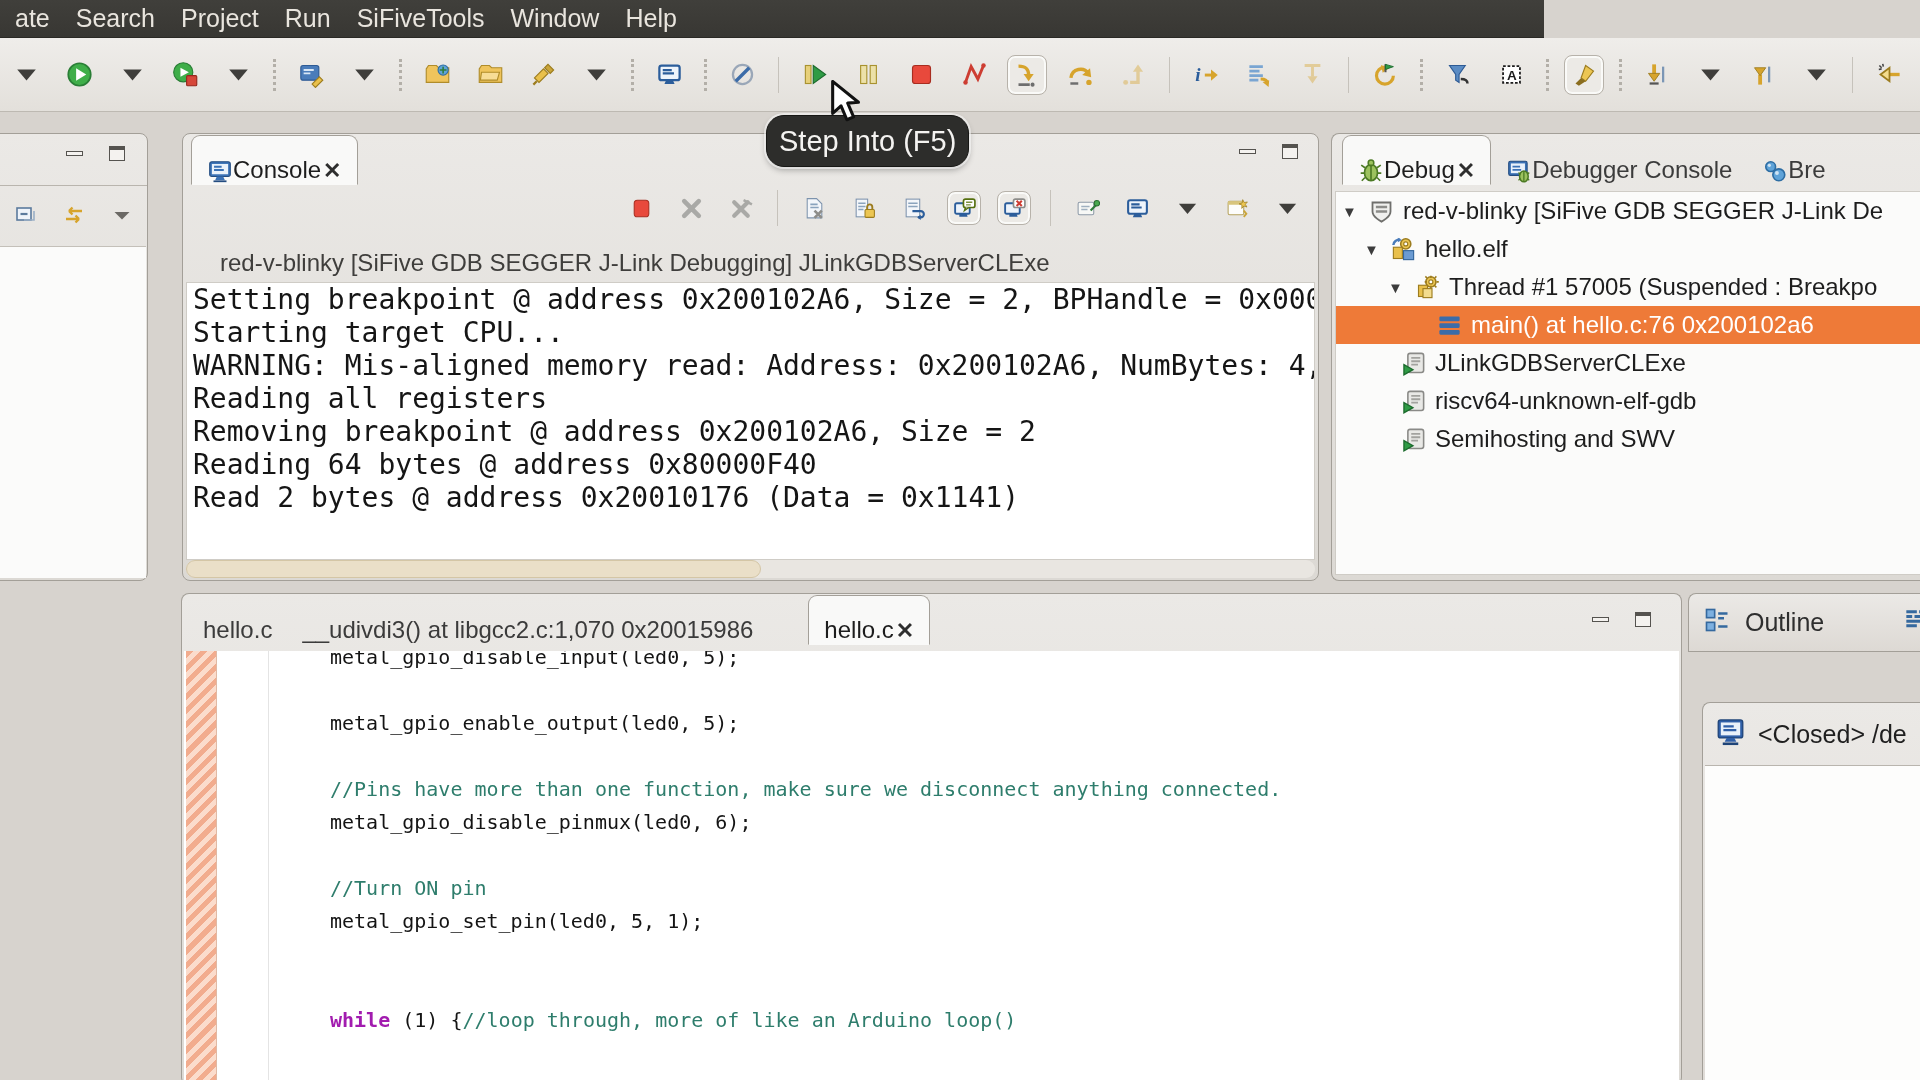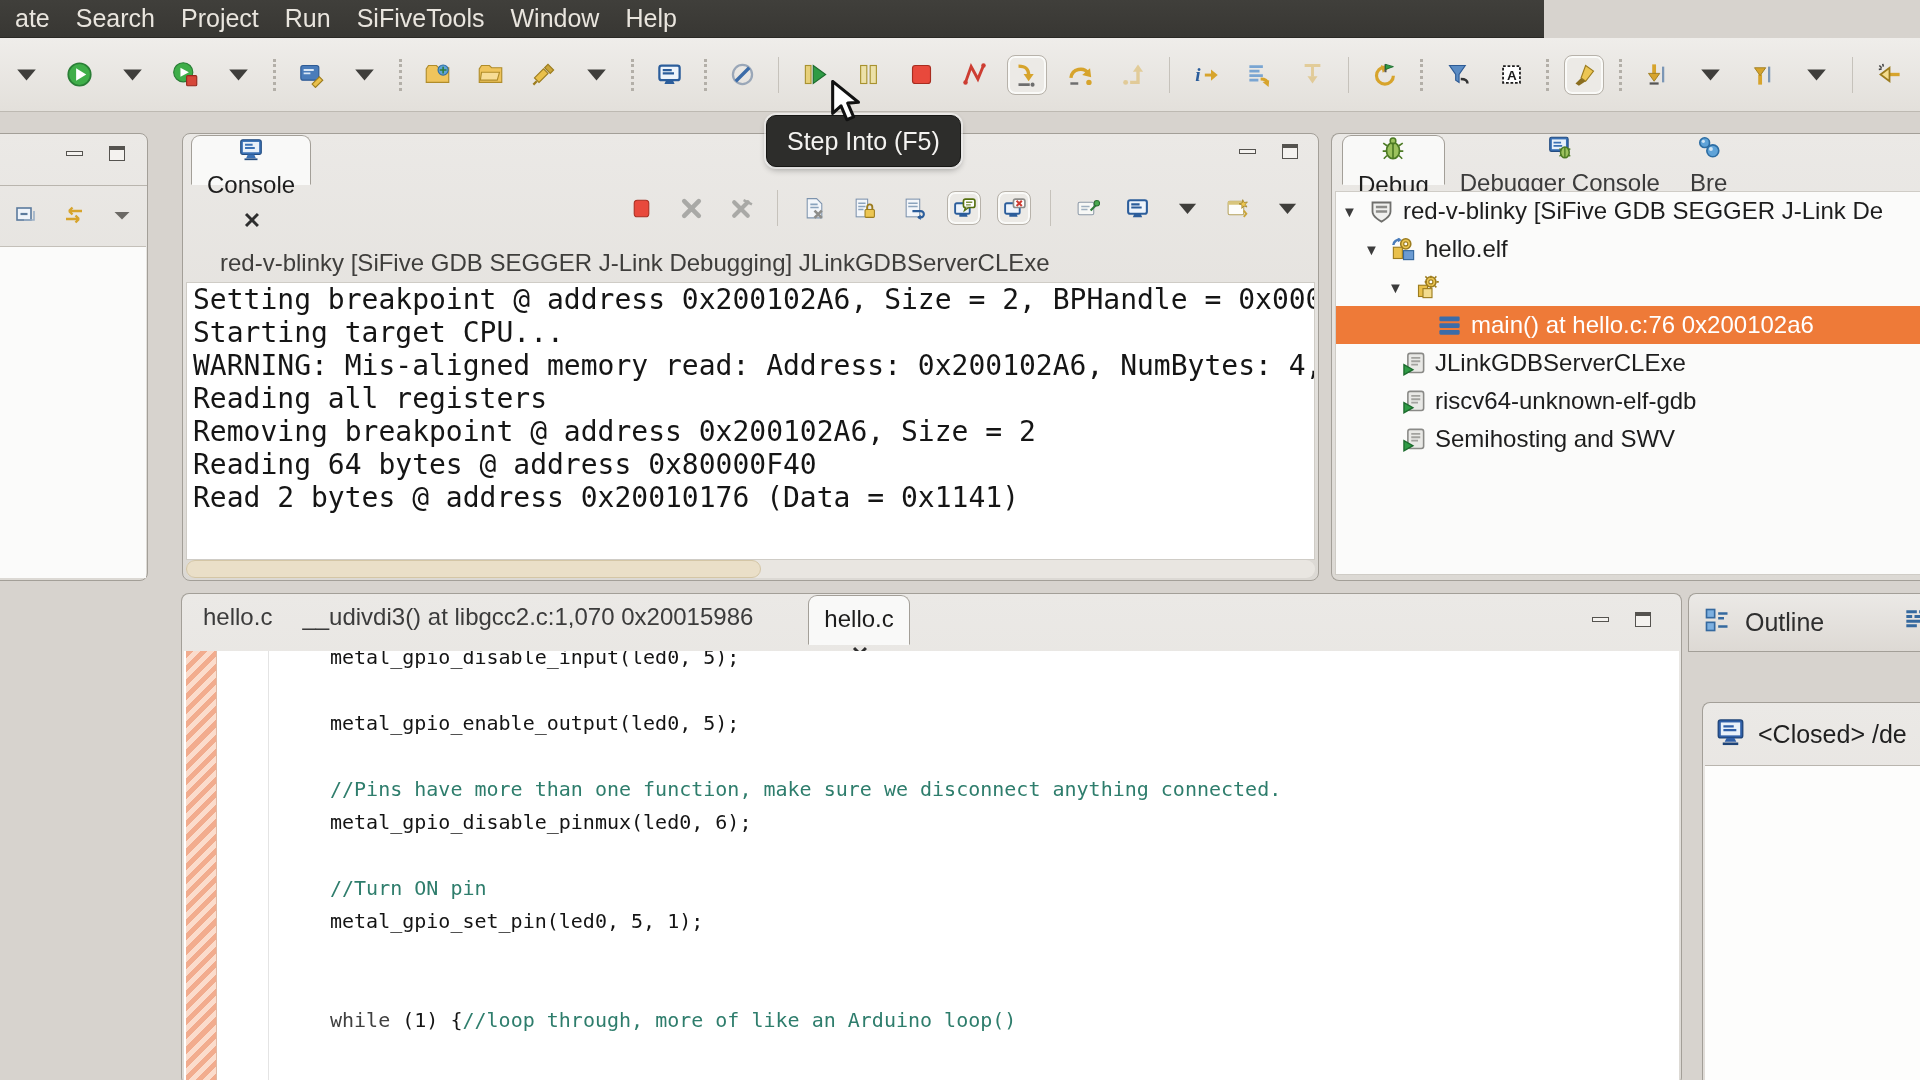--- a/index.html
+++ b/index.html
@@ -31,21 +31,21 @@
 .tbtn { width:40px; height:40px; display:flex; align-items:center; justify-content:center; flex:0 0 auto; }
 .tbtn svg { width:27px; height:27px; }
 .tbtn.state-highlighted { background:#eceae6; border:1px solid #b7b2aa; border-radius:8px; box-shadow: inset 0 0 0 2px #fafaf8; }
 .tbtn.state-faded { opacity:.40; }
 .sep-line { width:1px; height:36px; background:#c6c2bb; flex:0 0 auto; margin:0 3px; }
 .sep-dots { width:0; height:32px; border-left:3px dotted #b3afa8; flex:0 0 auto; margin:0 2px; }
 
 
 .panel { position:absolute; background:linear-gradient(#ebe9e6,#dcd9d4); border:1px solid #a39f98; border-radius:8px; }
 .tabrow { display:flex; align-items:flex-end; height:50px; }
-.tab { height:50px; display:flex; align-items:center; gap:9px; padding:0 15px; font-size:24px; color:#3b3b3b; white-space:nowrap;flex-direction:column; }
+.tab { height:50px; display:flex; align-items:flex-end; padding:0 15px; font-size:24px; color:#3b3b3b; white-space:nowrap; }
 .tab svg { width:26px; height:26px; flex:0 0 auto; }
 .tab.active {
   background:#f9f9f8; border:1px solid #a39f98; border-bottom:1px solid #f9f9f8;
   border-radius:9px 9px 0 0; position:relative; top:1px; color:#1d1d1d;
 }
 .tab-close { font-size:22px; font-weight:bold; color:#2e2e2e; margin-left:2px; }
 .winbtns { position:absolute; display:flex; gap:26px; align-items:center; }
 .minbar { width:17px; height:5px; border:1px solid #55534f; background:#f4f2ef; }
 .maxbox { width:16px; height:15px; border:1px solid #55534f; background:#f4f2ef; border-top-width:4px; }
 
@@ -83,39 +83,39 @@
 #editor-tabs { padding-left:6px; }
 #editor-white { position:absolute; left:2px; right:2px; top:57px; bottom:0; background:#ffffff; overflow:hidden; }
 #ruler { position:absolute; left:2px; top:0; bottom:0; width:31px;
   background: repeating-linear-gradient(135deg,#f2ac8e 0 5px,#fbdccc 5px 10px);
   border-right:1px solid #e0b9a4; }
 #gutter-line { position:absolute; left:84px; top:0; bottom:0; width:1px; background:#e4e4e4; }
 #code { position:absolute; left:0; top:-10px; right:0; }
 .code-line { font-size:20px; line-height:33px; white-space:pre; padding-left:146px; }
 .tok-code { color:#141414; }
 .tok-comment { color:#2e7d6c; }
-.tok-keyword { color:#404040; font-weight:normal; }
+.tok-keyword { color:#a21caf; font-weight:bold; }
 .tok-misspell { text-decoration: underline wavy #cc6a3c; text-decoration-thickness:2px; text-underline-offset:6px; }
 
 
 #outline-header { position:absolute; left:1688px; top:593px; width:232px; height:59px;
   background:linear-gradient(#ebe9e6,#ddd9d4); border:1px solid #a39f98; border-right:none; border-radius:8px 0 0 0;
   display:flex; align-items:center; gap:14px; padding-left:14px; font-size:25px; color:#2e2e2e; }
 #outline-header svg { width:28px; height:28px; }
 #terminal-panel { position:absolute; left:1702px; top:702px; width:218px; height:451px;
   background:linear-gradient(#ebe9e6,#ddd9d4); border:1px solid #a39f98; border-right:none; border-bottom:none; border-radius:8px 0 0 0; }
 #terminal-tab { height:62px; display:flex; align-items:center; gap:12px; padding-left:12px; font-size:25px; color:#1f1f1f; white-space:nowrap; }
 #terminal-tab svg { width:31px; height:31px; flex:0 0 auto; }
 #terminal-white { position:absolute; left:2px; right:0; top:62px; bottom:0; background:#fdfdfc; border-top:1px solid #b9b5ae; }
 
 
-#tooltip { position:absolute; left:766px; top:115px; height:52px; padding:0 20px;
-  background:#2d2d2b; border:1px solid #171715; border-radius:10px;
+#tooltip { position:absolute; left:766px; top:115px; height:52px; padding:0 12px;
+  background:#2d2d2b; border:1px solid #171715; border-radius:18px;
   box-shadow:0 0 0 2px rgba(255,255,255,.55), 0 3px 6px rgba(0,0,0,.3);
-  display:flex; align-items:center; color:#f4f3f1; font-size:25px; z-index:50; }
+  display:flex; align-items:center; color:#f4f3f1; font-size:29px; z-index:50; }
 #cursor { position:absolute; left:828px; top:80px; z-index:60; }
 </style>
 </head>
 <body>
 
 <div id="menubar">
     <div class="menu-item">ate</div>
     <div class="menu-item">Search</div>
     <div class="menu-item">Project</div>
     <div class="menu-item">Run</div>
@@ -661,20 +661,21 @@
         <span class="tree-arrow">▼</span>
         <span style="display: inline-flex;">
           <svg viewBox="0 0 24 24">
             <circle cx="15" cy="7" r="4.5" fill="#ecc653" stroke="#9c7c1e" stroke-width="1.4"></circle>
             <circle cx="15" cy="7" r="1.8" fill="#fff" stroke="#9c7c1e"></circle>
             <path d="M15 1.5v2M20 7h2M15 10.5v2M9.5 7h2M18.5 3.5l1.4-1.4M18.5 10.5l1.4 1.4M11.5 3.5l-1.4-1.4" stroke="#9c7c1e" stroke-width="1.4"></path>
             <rect x="4" y="10" width="8" height="10" fill="#e9c04b" stroke="#9c7c1e"></rect>
             <rect x="8" y="13" width="8" height="8" fill="#f3dc8e" stroke="#9c7c1e"></rect>
           </svg>
         </span>
+        <span>Thread #1 57005 (Suspended : Breakpo</span>
       </div>
       <div class="tree-row selected" style="padding-left: 100px;">
         <span style="display: inline-flex;">
           <svg viewBox="0 0 24 24">
             <g fill="#3c6ca8">
               <rect x="3" y="4" width="18" height="4.2" rx="1"></rect>
               <rect x="3" y="10" width="18" height="4.2" rx="1"></rect>
               <rect x="3" y="16" width="18" height="4.2" rx="1"></rect>
             </g>
           </svg>

